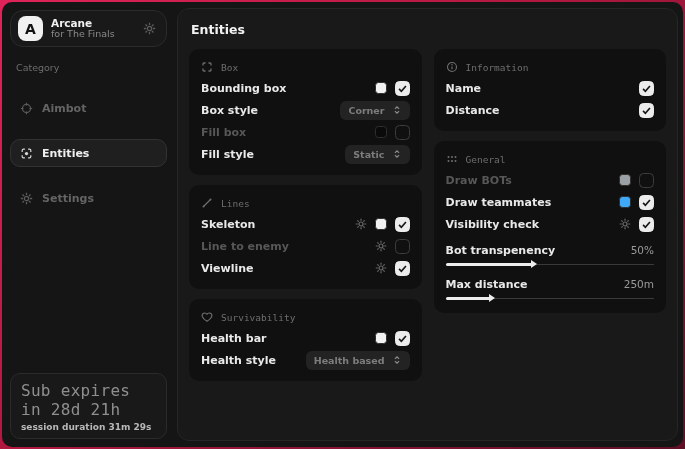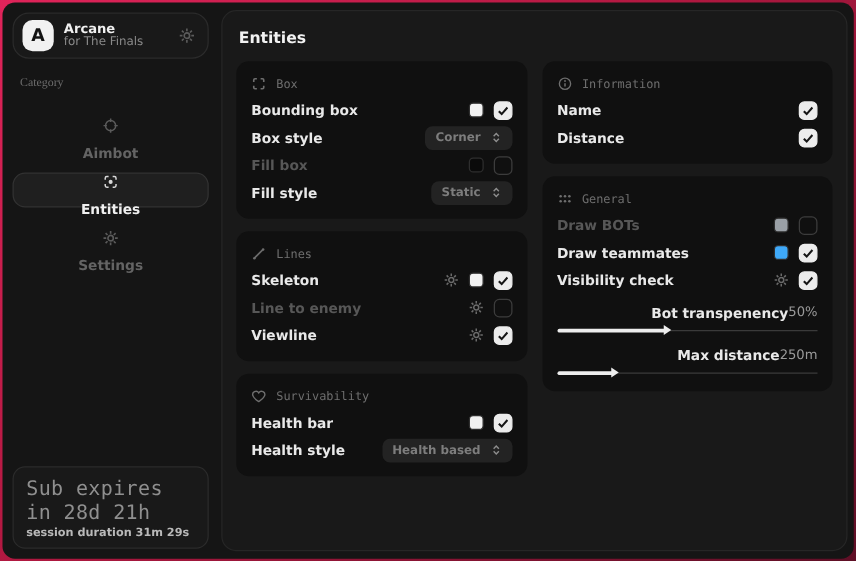--- a/index.html
+++ b/index.html
@@ -23,27 +23,27 @@
   .logo-badge {
     width:25px; height:25px; border-radius:8px; background:#f1f1f1;
     display:flex; align-items:center; justify-content:center;
     color:#121212; font-weight:bold; font-size:14px;
   }
   .logo-text { flex:1; line-height:1.15; }
   .logo-title { color:#f0f0f0; font-size:10.5px; font-weight:bold; }
   .logo-sub { color:#8a8a8a; font-size:9.5px; }
   .logo-gear { color:#5c5c5c; width:13px; height:13px; }
 
-  .category-label { color:#6d6d6d; font-size:9.5px; margin:15px 0 4px 6px;font-family:Liberation Serif, serif; }
+  .category-label { color:#6d6d6d; font-size:9.5px; margin:15px 0 4px 6px; }
 
   .nav { display:flex; flex-direction:column; }
   .nav-item {
     display:flex; align-items:center; gap:9px; height:28px; padding:0 9px;
     border:1px solid transparent; border-radius:10px; color:#646464;
-    font-size:11px; font-weight:600; margin-top:17px; cursor:default;flex-direction:column;
+    font-size:11px; font-weight:600; margin-top:17px; cursor:default;
   }
   .nav-item .nav-icon { width:13px; height:13px; flex:0 0 13px; color:#5b5b5b; }
   .nav-item.active { background:#1f1f1f; border-color:#323232; color:#efefef; }
   .nav-item.active .nav-icon { color:#d8d8d8; }
 
   .sidebar-spacer { flex:1; }
   .status-card {
     border:1px solid #2b2b2b; border-radius:10px; background:#191919;
     padding:7px 10px 6px 10px;
   }
@@ -89,21 +89,21 @@
 
   .dropdown {
     background:#232323; border-radius:6px; height:19px;
     display:flex; align-items:center; gap:7px; padding:0 8px;
     color:#7d7d7d; font-size:9.5px; font-weight:600;
   }
   .dropdown .chev { width:10px; height:10px; color:#8d8d8d; }
 
   .slider-block { margin-top:6px; }
   .slider-head { display:flex; align-items:center; height:18px; }
-  .slider-label { flex:1; color:#e9e9e9; font-size:11px; font-weight:600;text-align:right; }
+  .slider-label { flex:1; color:#e9e9e9; font-size:11px; font-weight:600; }
   .slider-value { color:#9a9a9a; font-size:10.5px; }
   .slider-track { position:relative; height:8px; margin-top:2px; }
   .track-rest { position:absolute; left:0; right:0; top:3px; height:1px; background:#3a3a3a; }
   .track-fill { position:absolute; left:0; top:2px; height:3px; background:#ededed; border-radius:2px; }
   .track-thumb {
     position:absolute; top:-1px; width:0; height:0; margin-left:-2px;
     border-left:6px solid #ededed; border-top:4.5px solid transparent; border-bottom:4.5px solid transparent;
   }
 </style>
 </head>

